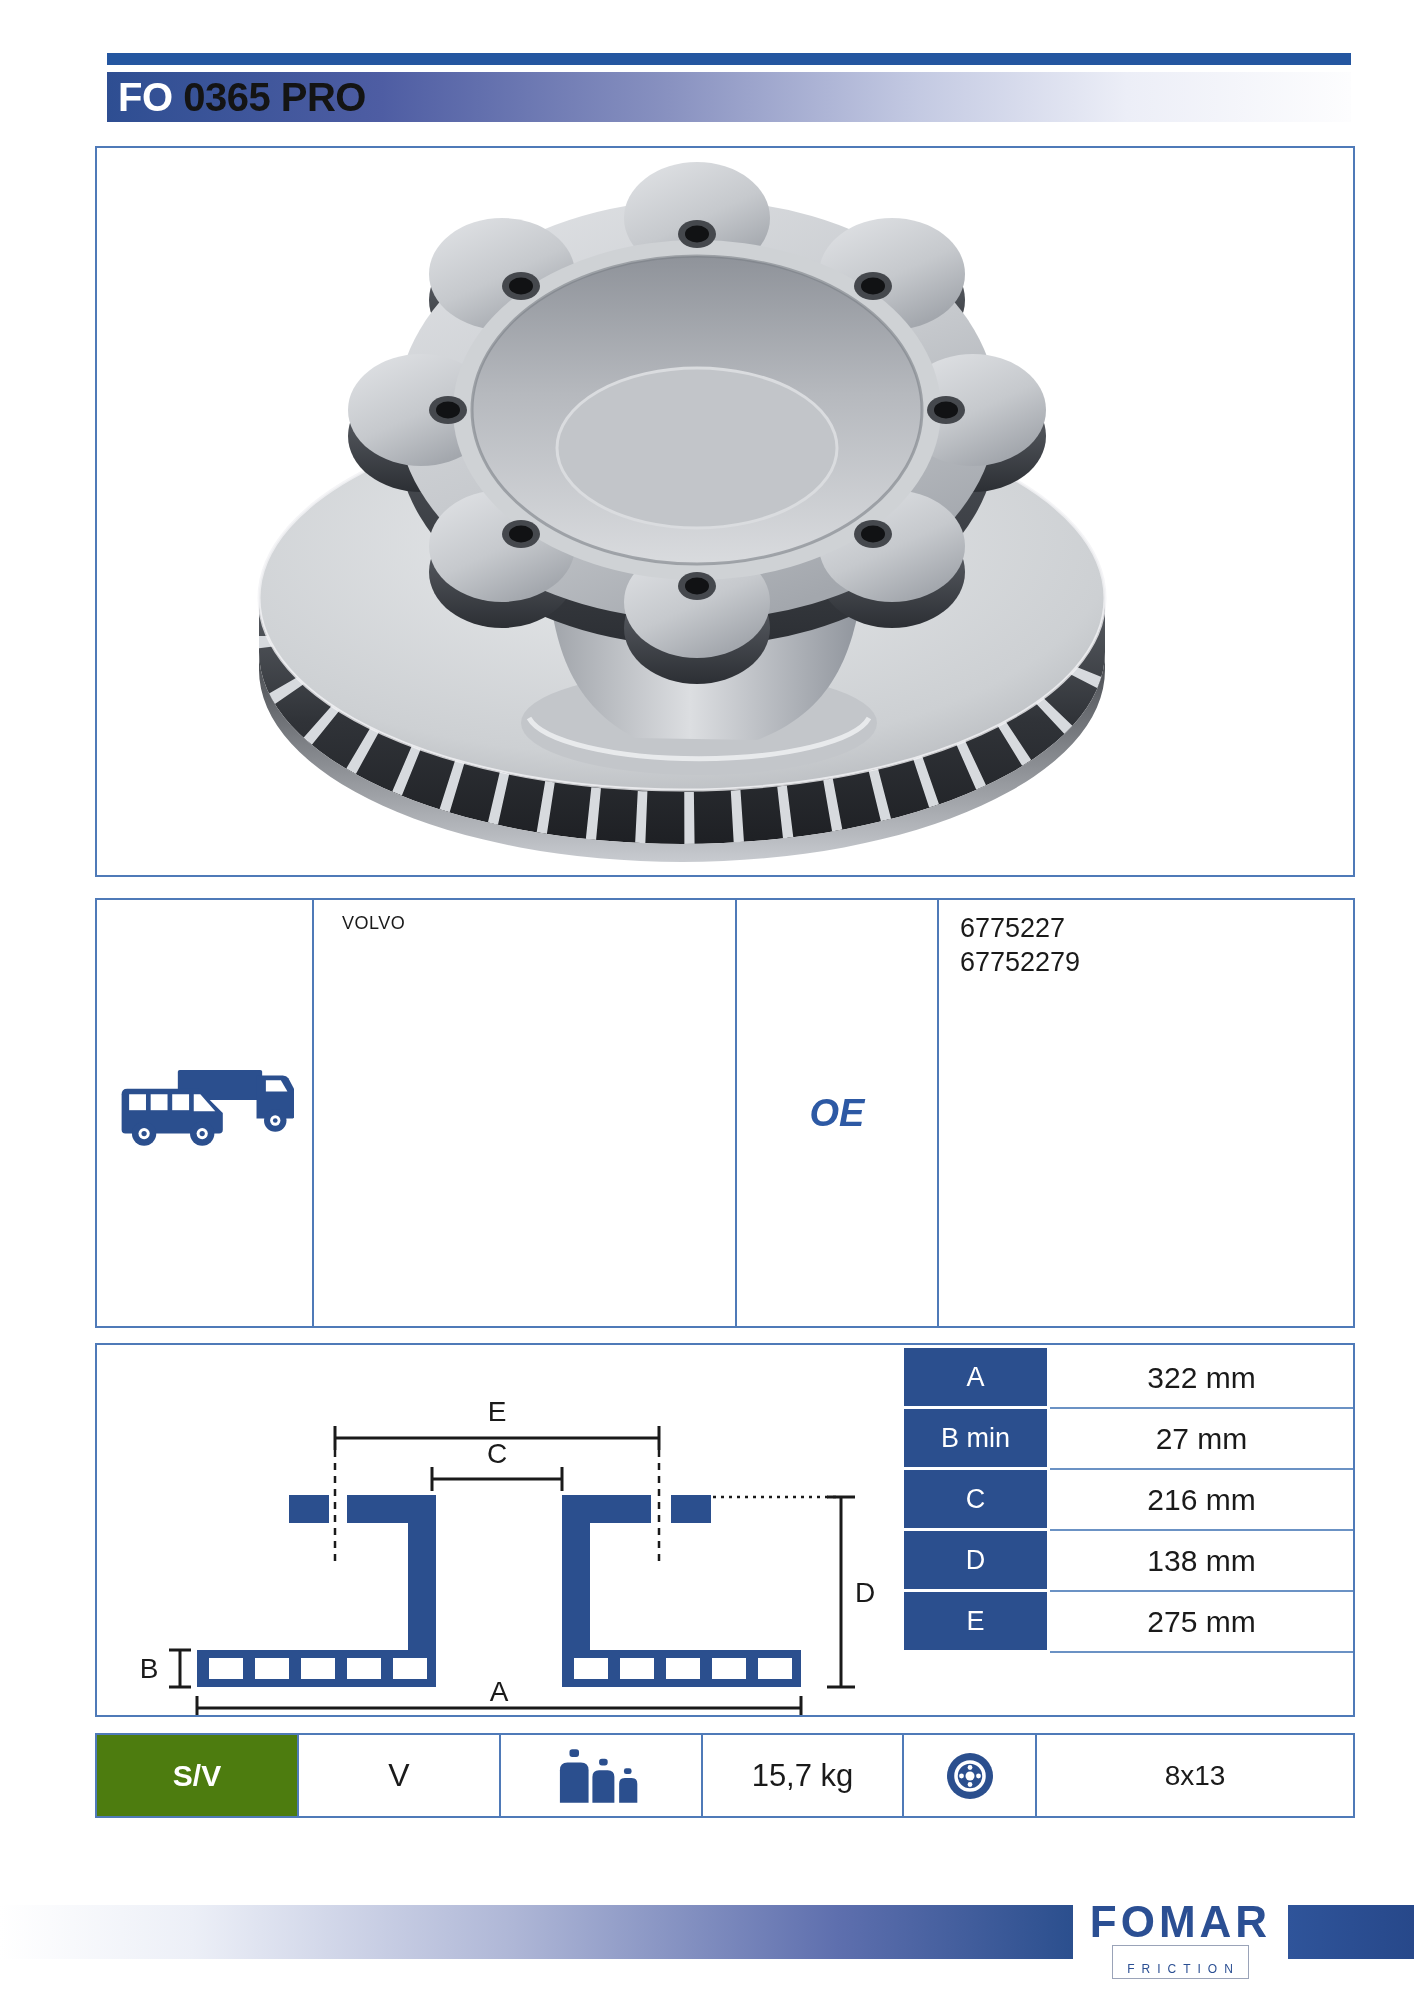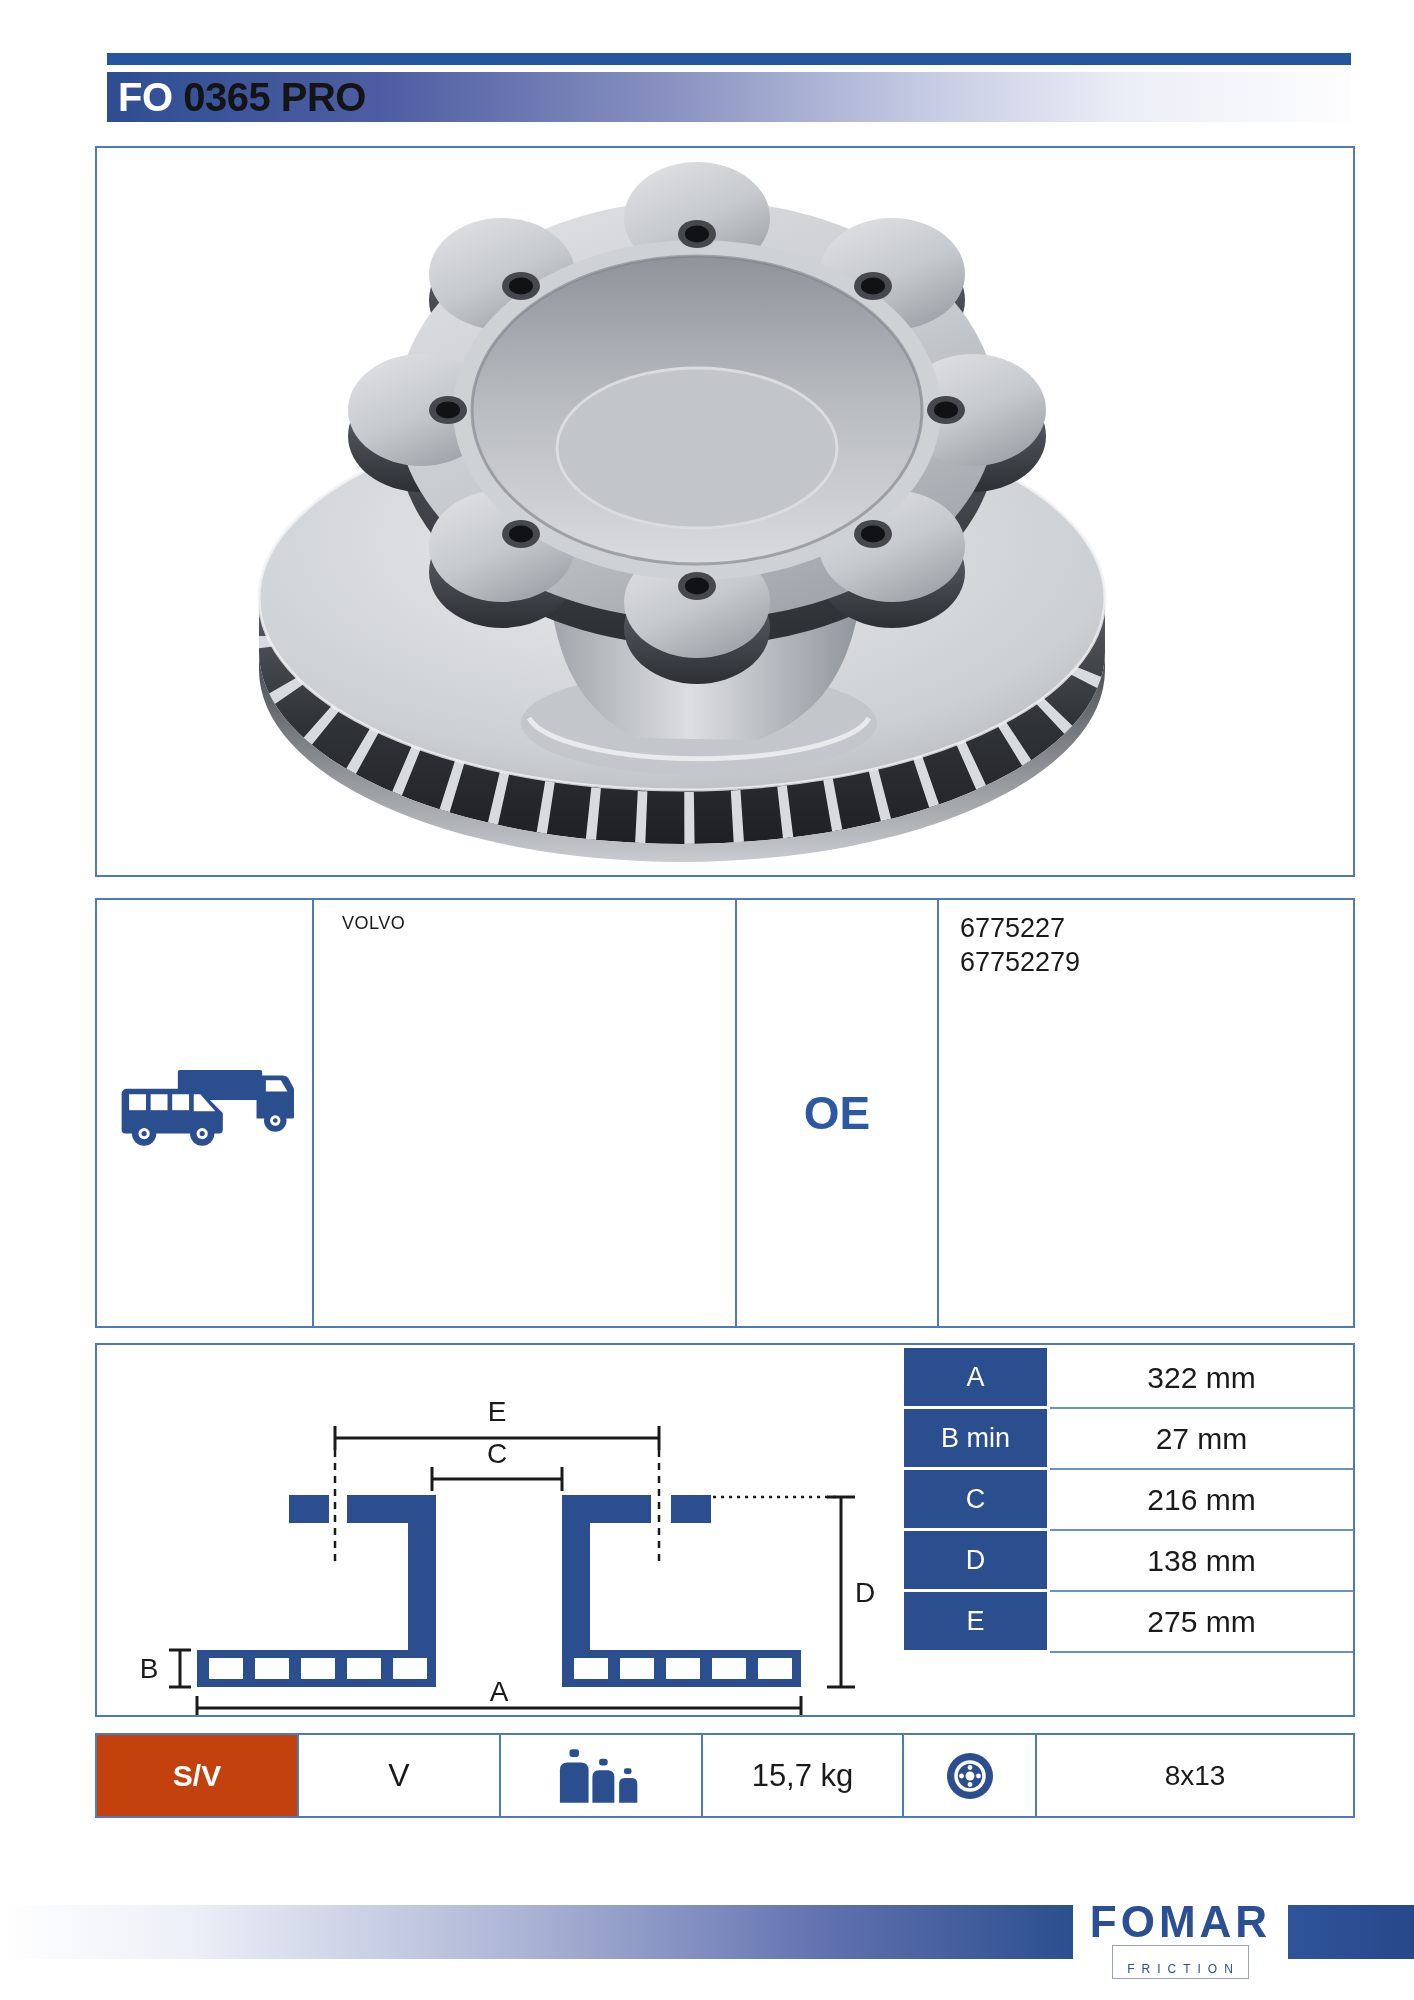--- a/index.html
+++ b/index.html
@@ -20,37 +20,37 @@
   
   .panel{position:absolute;border:2px solid #4f7ab8;background:#ffffff;box-sizing:border-box;}
   .image-panel{left:95px;top:146px;width:1260px;height:731px;}
   .image-panel svg{display:block;width:100%;height:100%;}
   .info-panel{left:95px;top:898px;width:1260px;height:430px;display:flex;}
   .info-cell{height:100%;box-sizing:border-box;border-right:2px solid #4f7ab8;}
   .info-cell:last-child{border-right:none;}
   .cell-vehicle{width:217px;display:flex;align-items:center;justify-content:center;}
   .cell-brand{width:423px;padding:13px 0 0 28px;font-size:18px;letter-spacing:0.5px;}
   .cell-oe{width:202px;display:flex;align-items:center;justify-content:center;
-           font-size:46px;font-weight:bold;color:#2d59a4;}
+           font-size:38px;font-weight:bold;color:#2d59a4;font-style:italic;}
   .cell-numbers{flex:1;padding:11px 0 0 21px;font-size:27px;line-height:34px;}
   
   .dims-panel{left:95px;top:1343px;width:1260px;height:374px;}
   .dims-diagram{position:absolute;left:0;top:0;width:800px;height:370px;}
   .dims-table{position:absolute;left:807px;top:3px;width:449px;}
   .dim-row{display:flex;height:61px;}
   .dim-label{width:143px;background:#2b4f8e;color:#ffffff;display:flex;align-items:center;
              justify-content:center;font-size:27px;border-bottom:3px solid #ffffff;box-sizing:border-box;}
   .dim-value{flex:1;margin-left:3px;display:flex;align-items:center;justify-content:center;
              font-size:30px;border-bottom:2px solid #6b92c4;box-sizing:border-box;}
   
   .specs-row{left:95px;top:1733px;width:1260px;height:85px;display:flex;}
   .spec-cell{height:100%;box-sizing:border-box;border-right:2px solid #4f7ab8;
              display:flex;align-items:center;justify-content:center;}
   .spec-cell:last-child{border-right:none;}
-  .spec-sv{width:202px;background:#c2410c;color:#ffffff;font-size:30px;font-weight:600;}
+  .spec-sv{width:202px;background:#4d7c0f;color:#ffffff;font-size:30px;font-weight:600;}
   .spec-version{width:202px;font-size:32px;}
   .spec-weight-icon{width:202px;}
   .spec-weight{width:201px;font-size:31px;}
   .spec-wheel-icon{width:133px;}
   .spec-bolt{flex:1;font-size:28px;}
   
   .footer-grad{position:absolute;left:0;top:1905px;width:1073px;height:54px;
     background:linear-gradient(90deg,#ffffff 0%,#eceff7 18%,#aeb6d6 48%,#5e6fae 78%,#2b4f8e 100%);}
   .footer-bar-right{position:absolute;left:1288px;top:1905px;width:126px;height:54px;
     background:linear-gradient(90deg,#2f549a 0%,#27488a 100%);}

